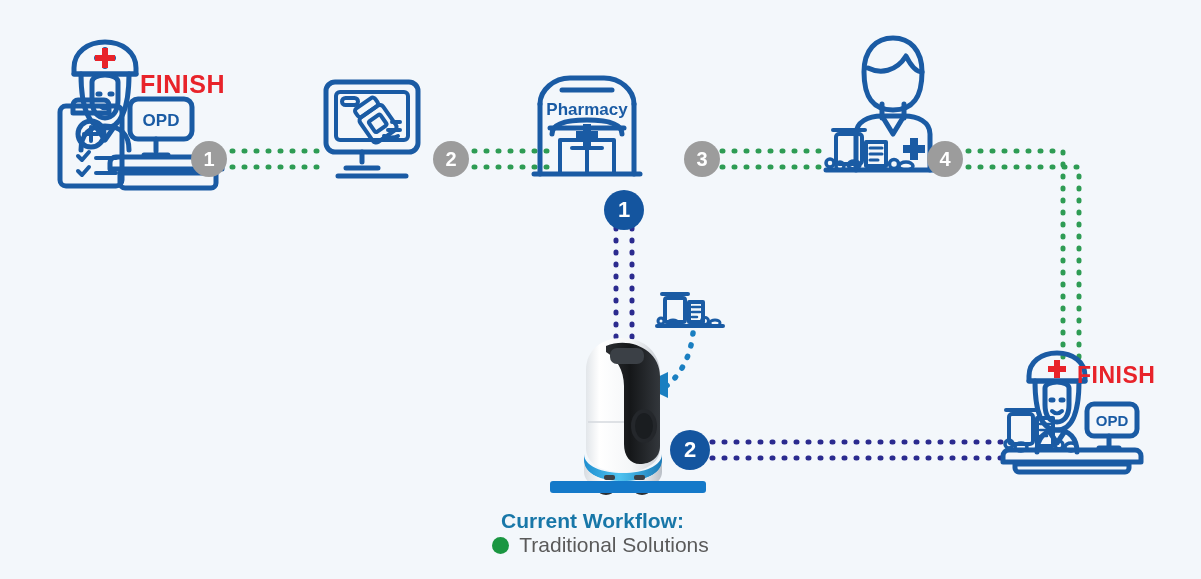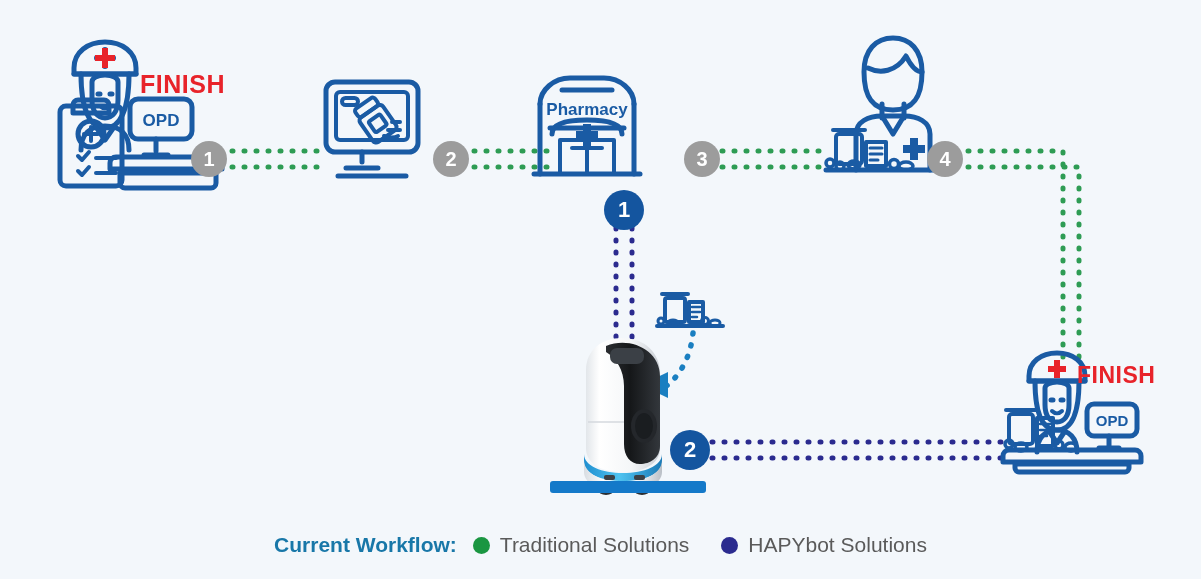--- a/index.html
+++ b/index.html
@@ -41,23 +41,24 @@
   .label-start{font-size:25px;}
   .label-finish{font-size:23px;}
 
   
   .legend{
     position:absolute;
     left:0;right:0;
     bottom:22px;
     display:flex;
     align-items:center;
-    justify-content:center;
+    justify-content:space-between;
     gap:0;
     font-size:21px;
+    flex-direction:column;
   }
   .legend-title{
     color:#1877a8;
     font-weight:bold;
     margin-right:16px;
     letter-spacing:0;
   }
   .legend-item{display:flex;align-items:center;margin-right:32px;}
   .legend-item:last-child{margin-right:0;}
   .legend-dot{
@@ -364,19 +365,15 @@
   <div class="label-finish" style="left:1077px;top:362px;">FINISH</div>
 
   <div class="legend">
     <span class="legend-title">Current Workflow:</span>
 
     <span class="legend-item">
       <span class="legend-dot" style="background:#1a9641;"></span>
       <span class="legend-text">Traditional Solutions</span>
     </span>
 
-    <span class="legend-item">
-      <span class="legend-dot" style="background:#2b2b8f;"></span>
-      <span class="legend-text">HAPYbot Solutions</span>
-    </span>
   </div>
 
 </div>
 
 </body></html>

